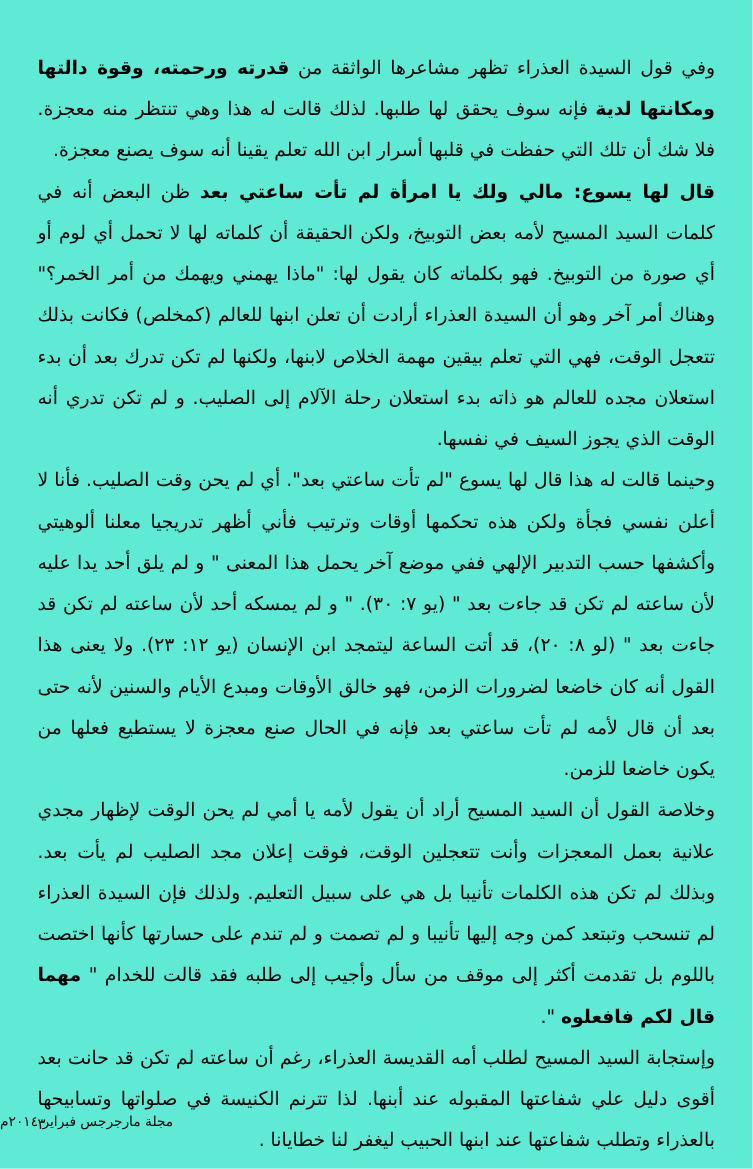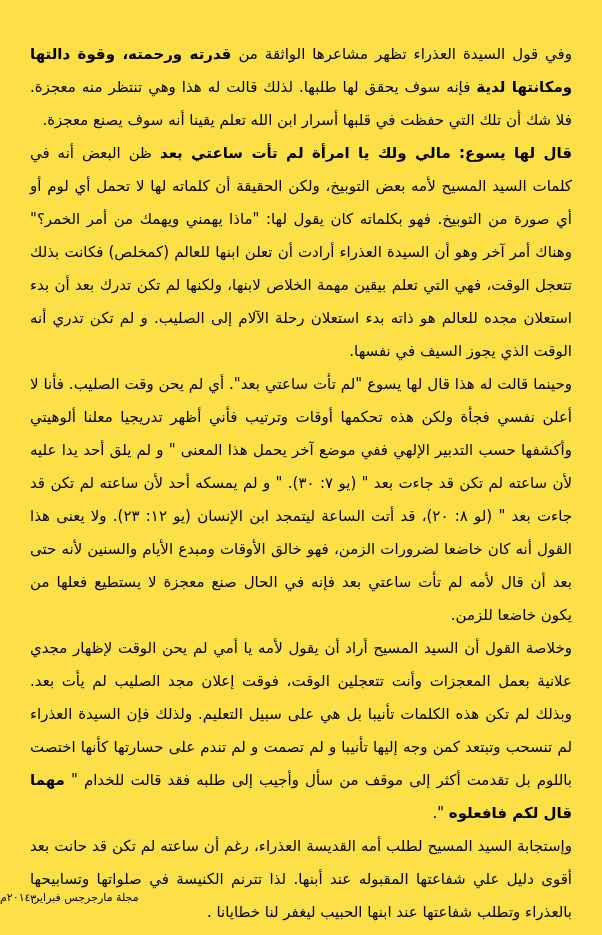--- a/index.html
+++ b/index.html
@@ -7,21 +7,21 @@
     padding: 0;
     width: 602px;
     height: 935px;
     background: #ffffff;
     font-family: "DejaVu Sans", sans-serif;
   }
   .page {
     position: relative;
     width: 602px;
     height: 935px;
-    background: #fde047;
+    background: #5eead4;
     overflow: hidden;
   }
   .doc {
     position: absolute;
     top: 38px;
     right: 30px;
     left: 30px;
     direction: rtl;
     text-align: justify;
     color: #000000;

